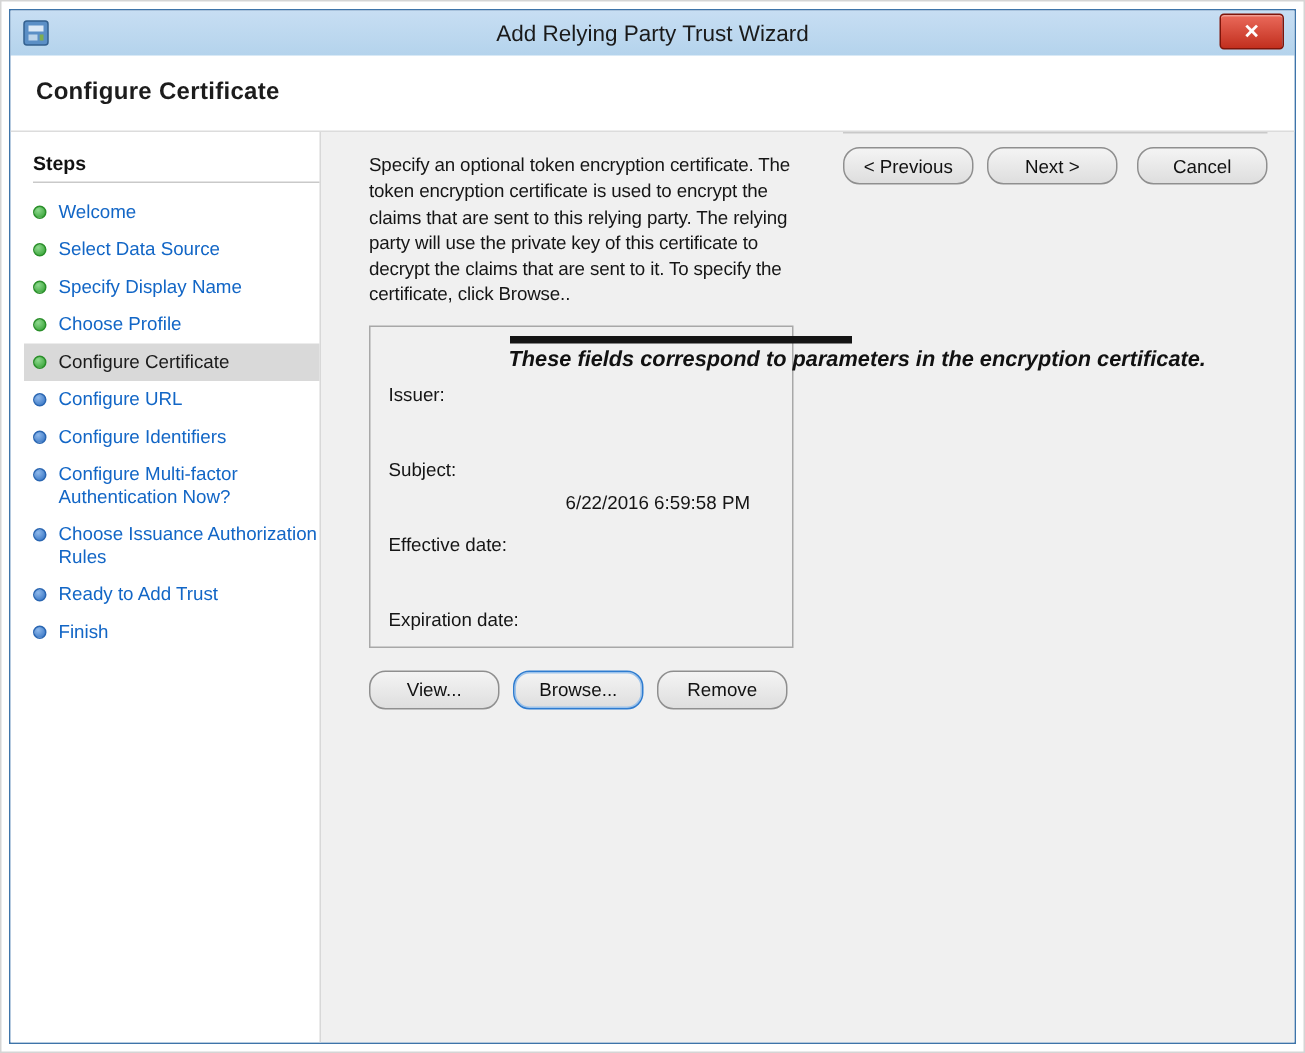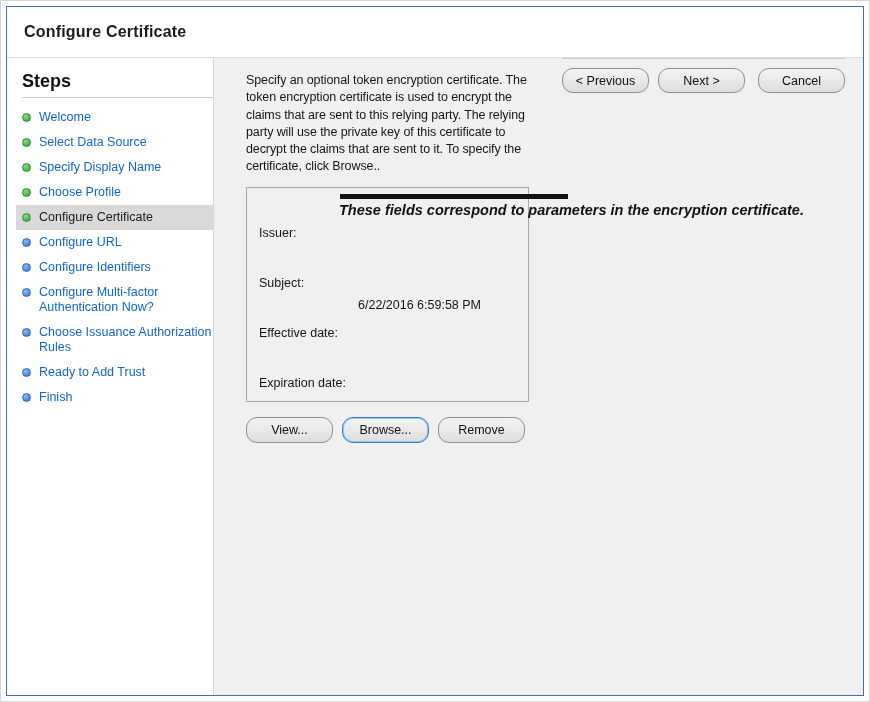--- a/index.html
+++ b/index.html
@@ -17,59 +17,71 @@
 
   
   .header { flex:0 0 51px; background:#ffffff; display:flex; align-items:center; padding-left:17px; border-bottom:1px solid #dcdcdc; }
   .header h1 { margin:0; font-size:16px; font-weight:700; color:#1c1c1c; letter-spacing:.2px; }
 
   
   .bodyrow { flex:1 1 auto; display:flex; min-height:0; }
 
   
   .sidebar { flex:0 0 207px; background:#ffffff; border-right:1px solid #d8d8d8; padding-top:11px; }
-  .sidebar-title { margin:2px 0 5px 15px; font-size:18px; font-weight:700; color:#111; }
+  .sidebar-title { margin:2px 0 5px 15px; font-size:13px; font-weight:700; color:#111; }
   .sidebar-rule { border:none; border-top:1px solid #c9c9c9; margin:2px 0 7px 15px; }
   .steps { list-style:none; margin:0; padding:0; }
   .step { position:relative; margin-left:9px; padding:5px 0 5px 23px; font-size:12.5px; line-height:15px; color:#1266c6; }
   .step .bullet { position:absolute; left:6px; top:8px; width:9px; height:9px; border-radius:50%; }
   .step--completed .bullet,
   .step--current  .bullet { background:radial-gradient(circle at 35% 30%, #8ed98e, #2e9e2e); border:1px solid #2a8f2a; }
   .step--upcoming .bullet { background:radial-gradient(circle at 35% 30%, #8fb9ec, #2f6fc0); border:1px solid #2a66b2; }
   .step--current { background:#d9d9d9; color:#1a1a1a; }
 
   
   .main { flex:1 1 auto; background:#f0f0f0; display:flex; flex-direction:row; min-width:0; }
   .content { flex:1 1 auto; padding:14px 25px 0 32px; }
   .desc { margin:0; font-size:12.5px; line-height:1.38; color:#151515; letter-spacing:-0.1px; }
 
   .certbox { position:relative; margin-top:11px; border:1px solid #a8a8a8; padding:9px 12px 10px 12px; }
   .cert-row { display:flex; font-size:12.5px; line-height:16px; margin-bottom:6px; color:#151515; }
   .cert-row:last-child { margin-bottom:0;gap:16px; }
   .cert-label { flex:0 0 99px;margin-top:28px; }
-  .cert-value { flex:1; }
+  .cert-value { flex:1;margin-left:19px; }
   .annotation { position:absolute; left:92px; top:14px; font-family:Liberation Sans, sans-serif; font-style:italic; font-weight:700; font-size:14.5px; color:#111; white-space:nowrap; }
   .artifact { position:absolute; left:93px; top:6px; width:228px; height:5px; background:#141414; }
 
   .cert-actions { display:flex; gap:9px; margin-top:15px; }
 
   .btn { min-width:87px; height:26px; padding:0 10px; font-family:inherit; font-size:12.5px; color:#111; background:linear-gradient(#f4f4f4,#dedede); border:1px solid #8f8f8f; border-radius:11px; cursor:default; }
   .btn--focused { border:1px solid #2e7cd0; box-shadow:inset 0 0 0 1px #9cc3ec; }
 
   
   .footer { flex:0 0 50px; margin:0 18px 0 8px; border-top:1px solid #c9c9c9; padding-top:9px; display:flex; justify-content:center; gap:9px; }
   .footer .btn { height:25px; }
   .btn--cancel { margin-left:4px; }
 </style>
 </head>
 <body>
 
 <div class="frame">
   <div class="window">
 
+    <div class="titlebar">
+      <svg class="titlebar-icon" viewBox="0 0 18 18">
+        <rect x="1" y="1" width="16" height="16" rx="2" fill="#5b8fc6" stroke="#33608f"></rect>
+        <rect x="4" y="4" width="10" height="4" fill="#dce9f6"></rect>
+        <rect x="4" y="10" width="6" height="4" fill="#bcd4ea"></rect>
+        <rect x="11.5" y="10" width="2.5" height="4" fill="#7fae4f"></rect>
+      </svg>
+      <div class="titlebar-title">Add Relying Party Trust Wizard</div>
+      <div class="close-btn">
+        <span>✕</span>
+      </div>
+    </div>
 
     <div class="header">
       <h1>Configure Certificate</h1>
     </div>
 
     <div class="bodyrow">
 
       <div class="sidebar">
         <div class="sidebar-title">Steps</div>
         <hr class="sidebar-rule">

